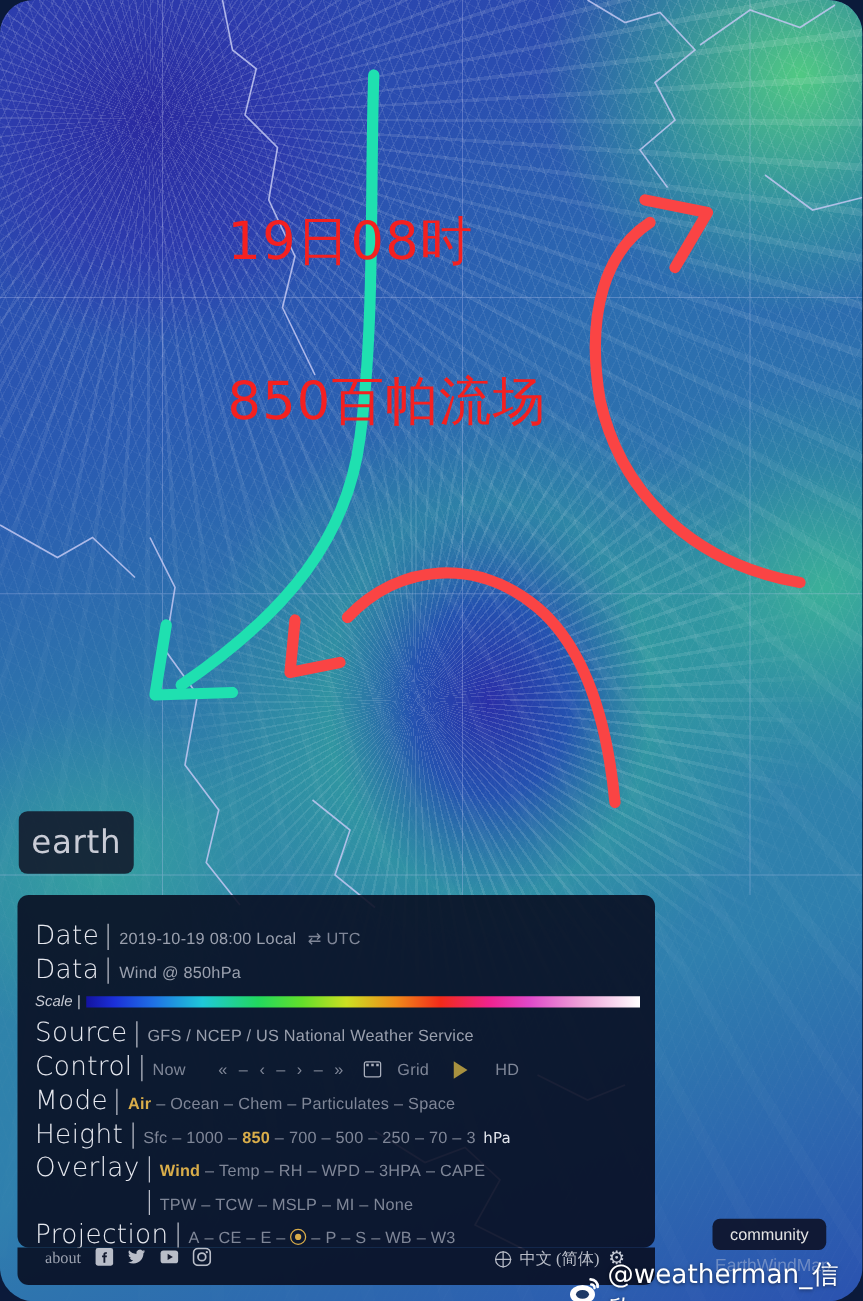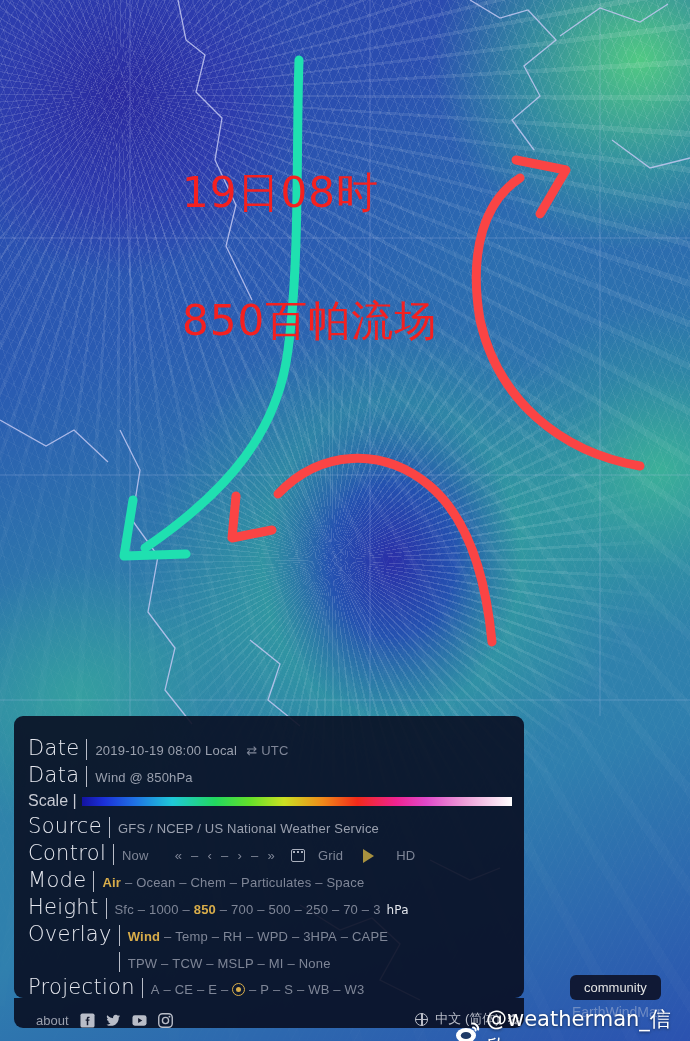--- a/index.html
+++ b/index.html
@@ -2,21 +2,21 @@
 <html><head>
 <meta charset="utf-8">
 <style>
   * { box-sizing: border-box; margin: 0; padding: 0; }
   html, body {
     width: 690px; height: 1041px;
     overflow: hidden;
     background: #0b1a3a;
     font-family: "Liberation Sans", sans-serif;
   }
-  #stage { position: relative; width: 690px; height: 1041px; overflow: hidden; }
+  #stage { position: relative; width: 690px; height: 1041px; overflow: hidden; border-radius: 27px; }
 
   
   #map {
     position: absolute; inset: 0;
     background:
       radial-gradient(ellipse 180px 220px at 392px 560px, #2a2fa8 0%, #2452b0 35%, rgba(40,110,160,0) 72%),
       radial-gradient(ellipse 300px 300px at 392px 560px, rgba(60,200,140,0.55) 20%, rgba(50,180,150,0.30) 48%, rgba(40,90,170,0) 80%),
       radial-gradient(ellipse 240px 230px at 120px 95px, #2a2aa0 0%, #2d3bad 45%, rgba(45,70,170,0) 78%),
       radial-gradient(ellipse 260px 240px at 640px 60px, rgba(90,230,120,0.80) 0%, rgba(60,200,140,0.45) 45%, rgba(40,90,170,0) 80%),
       radial-gradient(ellipse 210px 200px at 660px 470px, rgba(70,210,140,0.55) 0%, rgba(50,170,150,0.25) 50%, rgba(40,90,170,0) 82%),
@@ -106,42 +106,42 @@
   }
   .vals { font-size: 13px; color: #b6bac6; letter-spacing: .2px; display:flex; align-items:center; flex-wrap: nowrap; text-align: center; }
   .muted { color: #7f8697; }
   .dim { color: #9aa0ae; }
   .on { color: #d9ad4a; font-weight: bold; }
   .hpa { font-size: 12px; color: #e2e5ec; margin-left: 6px; font-family:"DejaVu Sans",sans-serif; }
   .gap { display:inline-block; width: 9px; }
 
   
   .scale-row { display: flex; align-items: center; height: 22px; }
-  .scale-lab { font-size: 16px; color: #c7cad3; }
+  .scale-lab { font-size: 12px; color: #c7cad3; font-style: italic; }
   #scalebar {
     height: 9px; flex: 1; margin-left: 5px;
     background: linear-gradient(90deg,
       #1313a0 0%, #1b2fd8 5%, #1f6fe4 12%, #1fc8d8 21%,
       #22d85f 31%, #63e02a 39%, #cbe022 47%,
       #f08a1a 56%, #f22a1a 64%, #ef2390 73%,
       #e049c9 80%, #ee9fd8 89%, #ffffff 100%);
   }
   .cal { width: 14px; height: 13px; border: 1.4px solid #aab0bd; border-radius: 2px; position: relative; display:inline-block; }
   .cal::before { content:""; position:absolute; left:1px; right:1px; top:1px; height:2.5px; border-top:2px dotted #aab0bd; }
   .play-o { display:inline-block; width:0;height:0; border-top:7px solid transparent; border-bottom:7px solid transparent; border-left:11px solid #a8913f; }
   .proj-o { display:inline-block; width:13px; height:13px; border:1.6px solid #d9ad4a; border-radius:50%; position:relative; }
   .proj-o::after{content:"";position:absolute;left:3px;top:3px;width:5px;height:5px;border-radius:50%;background:#d9ad4a;}
 
   
   #bottombar {
     position: absolute; left: 14px; top: 998px; width: 510px; height: 30px;
     background: rgba(9,14,34,0.90);
     border-radius: 0 0 9px 9px;
-    display: flex; align-items: flex-end; padding: 0 4px 0 22px;
-    color: #9aa0ae; font-size: 13px;
+    display: flex; align-items: flex-start; padding: 0 24px 0 22px;
+    color: #9aa0ae; font-size: 13px; font-family: Liberation Serif, serif;
   }
   .soc { width: 15px; height: 15px; margin-left: 11px; display:inline-block; position: relative; }
   .soc svg { display:block; }
   .bb-right { margin-left: auto; display:flex; align-items:center; gap:7px; color:#b9bdc8; font-size: 13px;}
   .globe { width:13px;height:13px;border:1.3px solid #b9bdc8;border-radius:50%;position:relative;display:inline-block;}
   .globe::before{content:"";position:absolute;left:-1px;right:-1px;top:5px;height:1.3px;background:#b9bdc8;}
   .globe::after{content:"";position:absolute;left:5px;top:-1px;bottom:-1px;width:1.3px;background:#b9bdc8;}
   .gear { color:#c9cdd8; font-size: 15px; line-height: 1; }
 
   
@@ -212,20 +212,23 @@
       <path d="M236,496 L232,538 L272,530" stroke="#fa4444" stroke-width="9" fill="none" stroke-linecap="round" stroke-linejoin="round"></path>
     </g>
   </svg>
 
   <div class="annot-red">
     <div>19日08时</div>
     <div>850百帕流场</div>
   </div>
 
 
+  <div id="earth-logo">
+    <span>earth</span>
+  </div>
 
   <div id="panel">
 
     <div class="row">
       <span class="rlabel">Date</span>
       <span class="bar"></span>
       <span class="vals">
         <span class="dim">2019-10-19 08:00 Local</span>
         <span class="gap"></span>
         <span class="muted">⇄</span>

